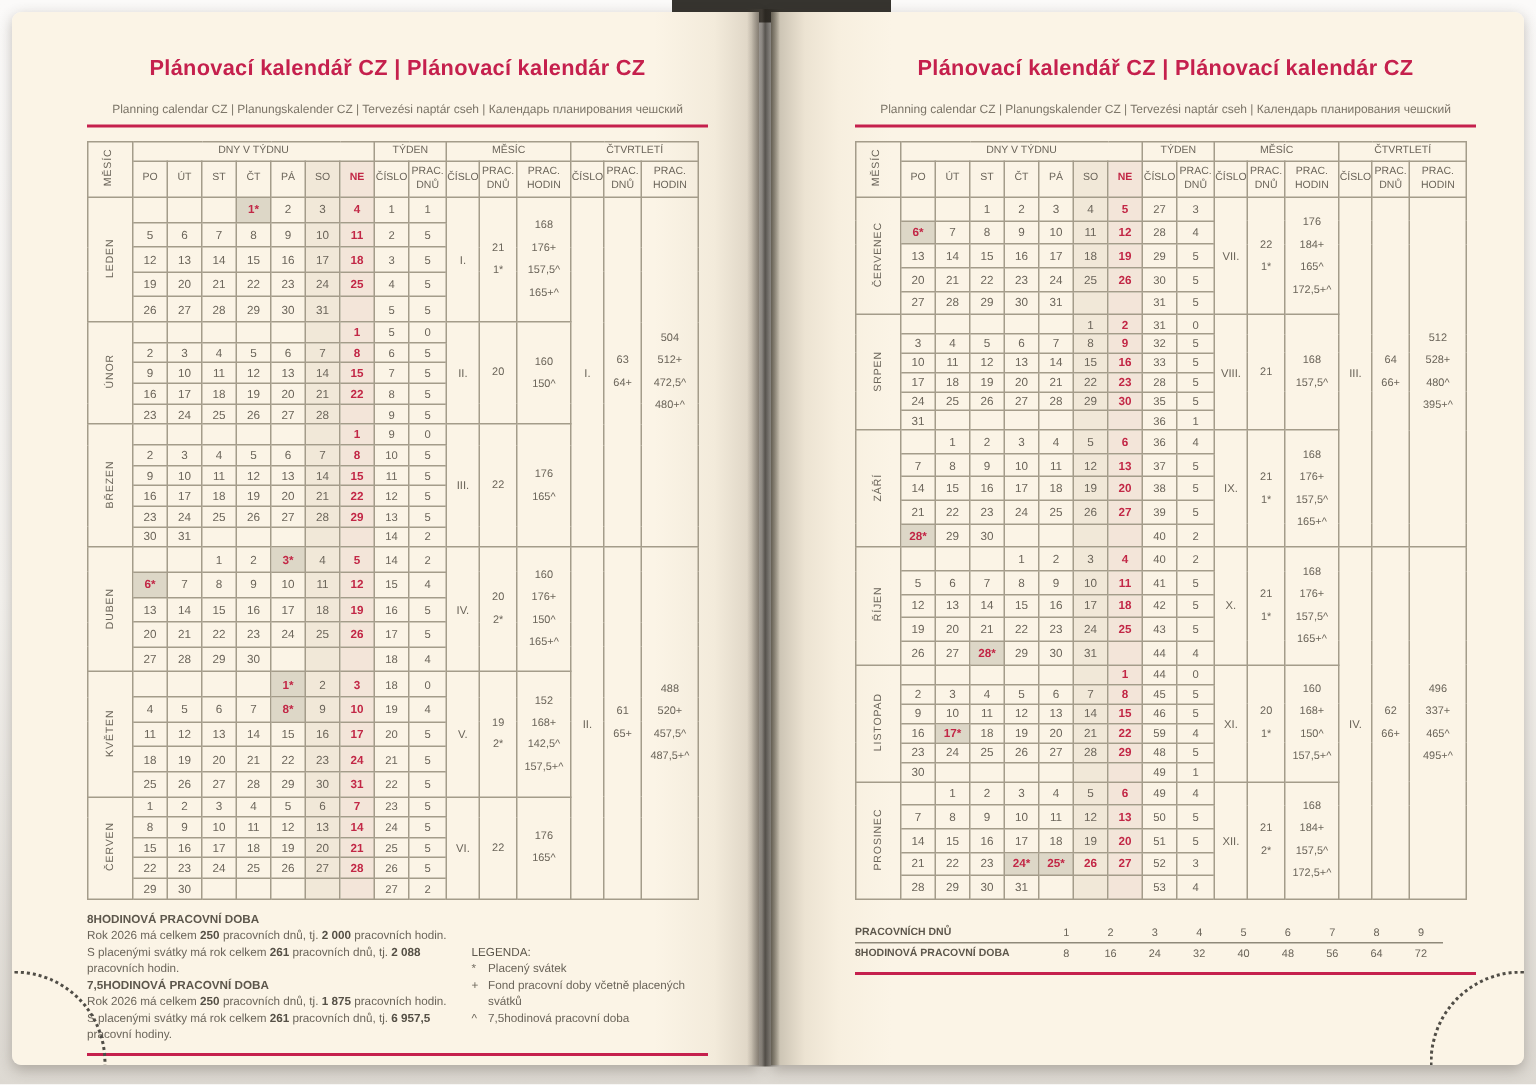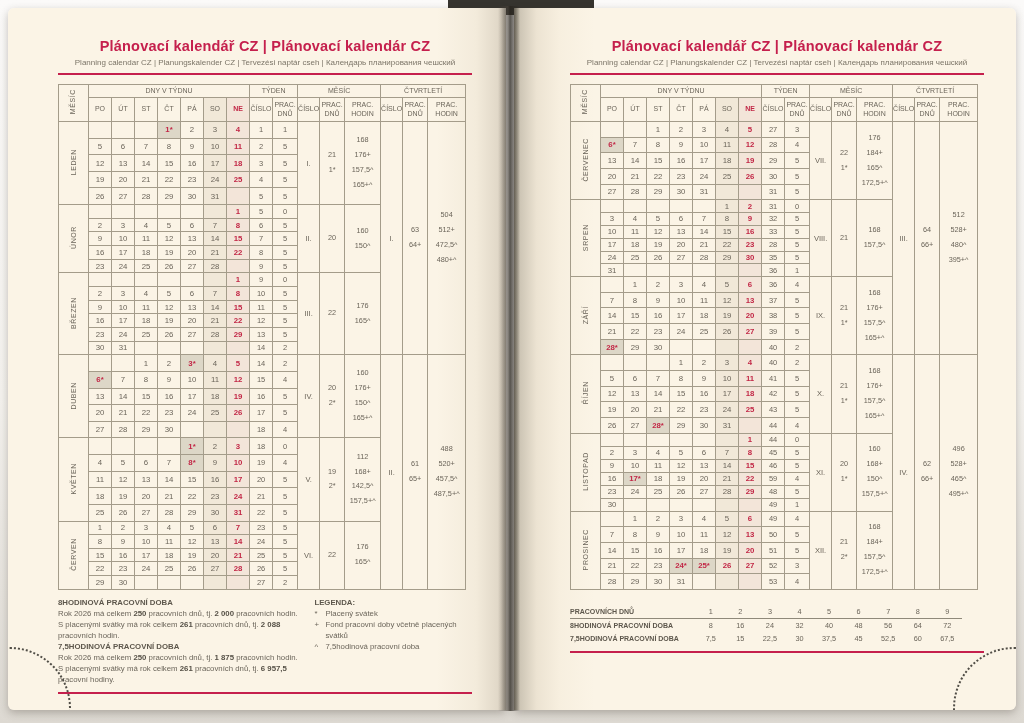--- a/index.html
+++ b/index.html
@@ -26,21 +26,21 @@
   }
   .page.right {
     left:514px; width:502px; border-radius:0 6px 6px 0;
     background:linear-gradient(to right,#97907f 0%,#cdc5b5 1.2%,#ece3d2 4.5%,#f7efdf 9%,#fbf4e6 16%,#fbf4e6 100%);
   }
   .page-inner { position:absolute; top:30px; width:414px; }
   .page.left  .page-inner { left:50px; }
   .page.right .page-inner { left:56px; }
 
   .cal-title { text-align:center; font-size:14.5px; font-weight:bold; color:#c5204d; letter-spacing:.2px; }
-  .cal-subtitle { text-align:center; font-size:8px; color:#7c7568; margin-top:4px; }
+  .cal-subtitle { text-align:center; font-size:8px; color:#7c7568; margin-top:14px; }
   .rule { height:2px; background:#c5204d; margin-top:6px; }
 
   table.cal { width:406px; border-collapse:collapse; table-layout:fixed; height:506px; margin-top:9px; }
   .cal th, .cal td {
     border:1px solid #a49c8a; padding:0; text-align:center; vertical-align:middle;
     font-size:7.5px; font-weight:normal; color:#6b655a; overflow:hidden;
   }
   .cal thead tr:first-child { height:13px; }
   .cal thead tr:last-child { height:24px; }
   .cal thead th { font-size:7px; line-height:1.15; padding:1px 0; }
@@ -54,21 +54,21 @@
     writing-mode:vertical-rl; transform:rotate(180deg);
     font-size:7px; letter-spacing:.6px; color:#6b655a; display:inline-block;
   }
   .cal td.multiline { white-space:pre-line; line-height:2.05; font-size:7.3px; }
 
   .footer-left { display:flex; margin-top:7px; width:406px; }
   .fl-text { flex:1.62; font-size:7.8px; color:#6b655a; line-height:1.42; }
   .fl-text .fhead { font-weight:bold; color:#5d574c; }
   .fl-text b { color:#555046; }
   .fl-legend { flex:1; font-size:7.8px; color:#6b655a; padding-left:14px; line-height:1.42; }
-  .fl-legend .ltitle { font-weight:bold; color:#5d574c; }
+  .fl-legend .ltitle { font-weight:normal; color:#5d574c;margin-top:22px; }
   .legend-item { display:flex; }
   .legend-item .sym { width:11px; flex:0 0 11px; }
   .legend-item .ltxt { flex:1; }
 
   .footer-right { margin-top:15px; width:392px; font-size:7.3px; color:#6b655a; }
   .fr-row { display:flex; align-items:center; height:13px; }
   .fr-row.first { border-bottom:1px solid #8f897a; }
   .fr-label { width:126px; flex:0 0 126px; text-align:left; font-weight:bold; font-size:7px; color:#5d574c; }
   .fr-val { flex:1; text-align:center; }
 
@@ -412,21 +412,21 @@
                 <td class="daycell"></td>
                 <td class="daycell"></td>
                 <td class="daycell hol">1*</td>
                 <td class="daycell so">2</td>
                 <td class="daycell ne">3</td>
                 <td>18</td>
                 <td>0</td>
                 <td rowspan="5">V.</td>
                 <td class="multiline" rowspan="5">19
 2*</td>
-                <td class="multiline" rowspan="5">112
+                <td class="multiline" rowspan="5">152
 168+
 142,5^
 157,5+^</td>
               </tr>
               <tr>
                 <td class="daycell">4</td>
                 <td class="daycell">5</td>
                 <td class="daycell">6</td>
                 <td class="daycell">7</td>
                 <td class="daycell hol">8*</td>
@@ -832,21 +832,21 @@
                 <td class="multiline" rowspan="5">21
 1*</td>
                 <td class="multiline" rowspan="5">168
 176+
 157,5^
 165+^</td>
                 <td rowspan="16">IV.</td>
                 <td class="multiline" rowspan="16">62
 66+</td>
                 <td class="multiline" rowspan="16">496
-528+
+337+
 465^
 495+^</td>
               </tr>
               <tr>
                 <td class="daycell">5</td>
                 <td class="daycell">6</td>
                 <td class="daycell">7</td>
                 <td class="daycell">8</td>
                 <td class="daycell">9</td>
                 <td class="daycell so">10</td>
@@ -1045,32 +1045,20 @@
             <span class="fr-val">8</span>
             <span class="fr-val">16</span>
             <span class="fr-val">24</span>
             <span class="fr-val">32</span>
             <span class="fr-val">40</span>
             <span class="fr-val">48</span>
             <span class="fr-val">56</span>
             <span class="fr-val">64</span>
             <span class="fr-val">72</span>
           </div>
-          <div class="fr-row">
-            <span class="fr-label">7,5HODINOVÁ PRACOVNÍ DOBA</span>
-            <span class="fr-val">7,5</span>
-            <span class="fr-val">15</span>
-            <span class="fr-val">22,5</span>
-            <span class="fr-val">30</span>
-            <span class="fr-val">37,5</span>
-            <span class="fr-val">45</span>
-            <span class="fr-val">52,5</span>
-            <span class="fr-val">60</span>
-            <span class="fr-val">67,5</span>
-          </div>
         </div>
       <div class="rule"></div>
     </div>
     <div class="arc"></div>
   </div>
 
   <div class="spine-gap"></div>
 </div>
 
 </body></html>

